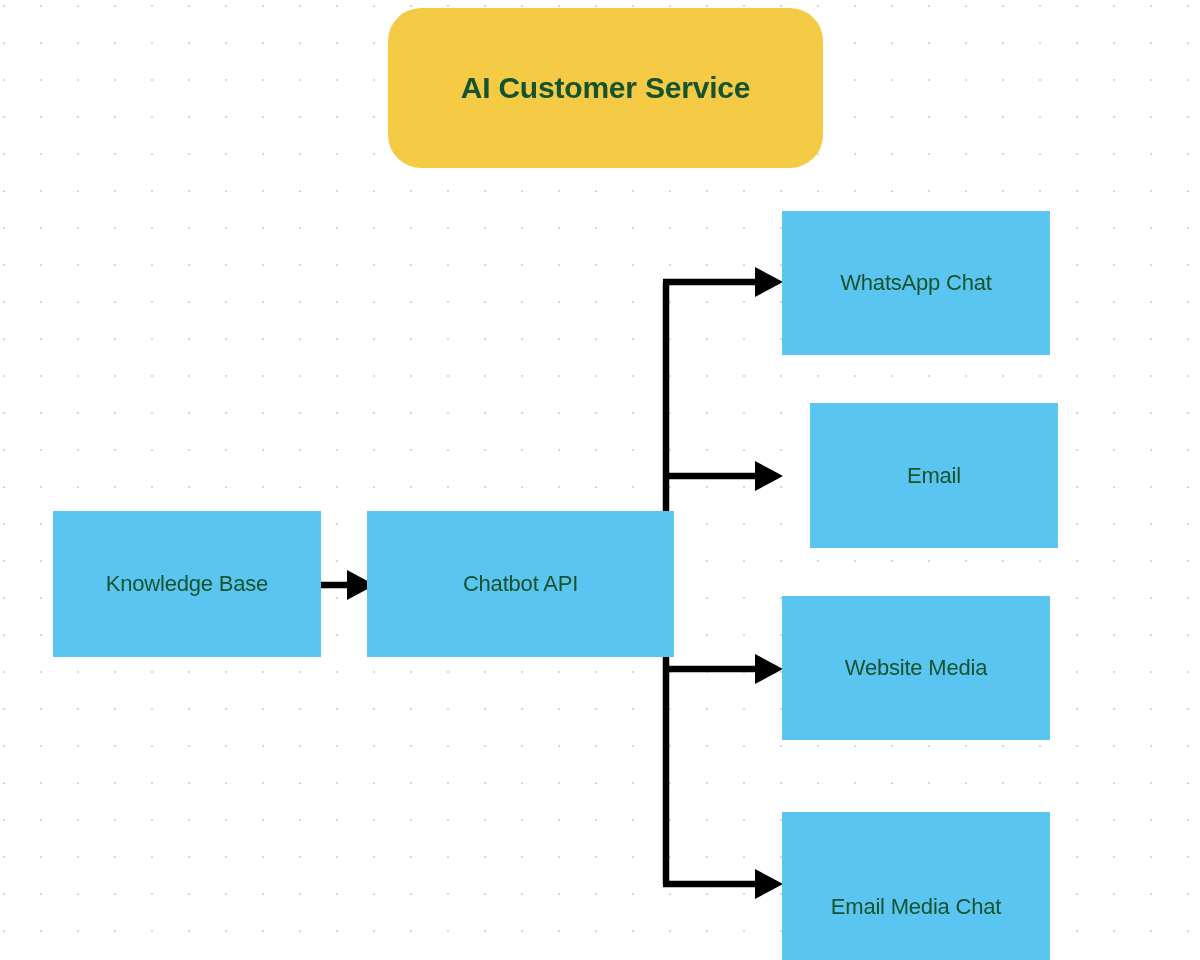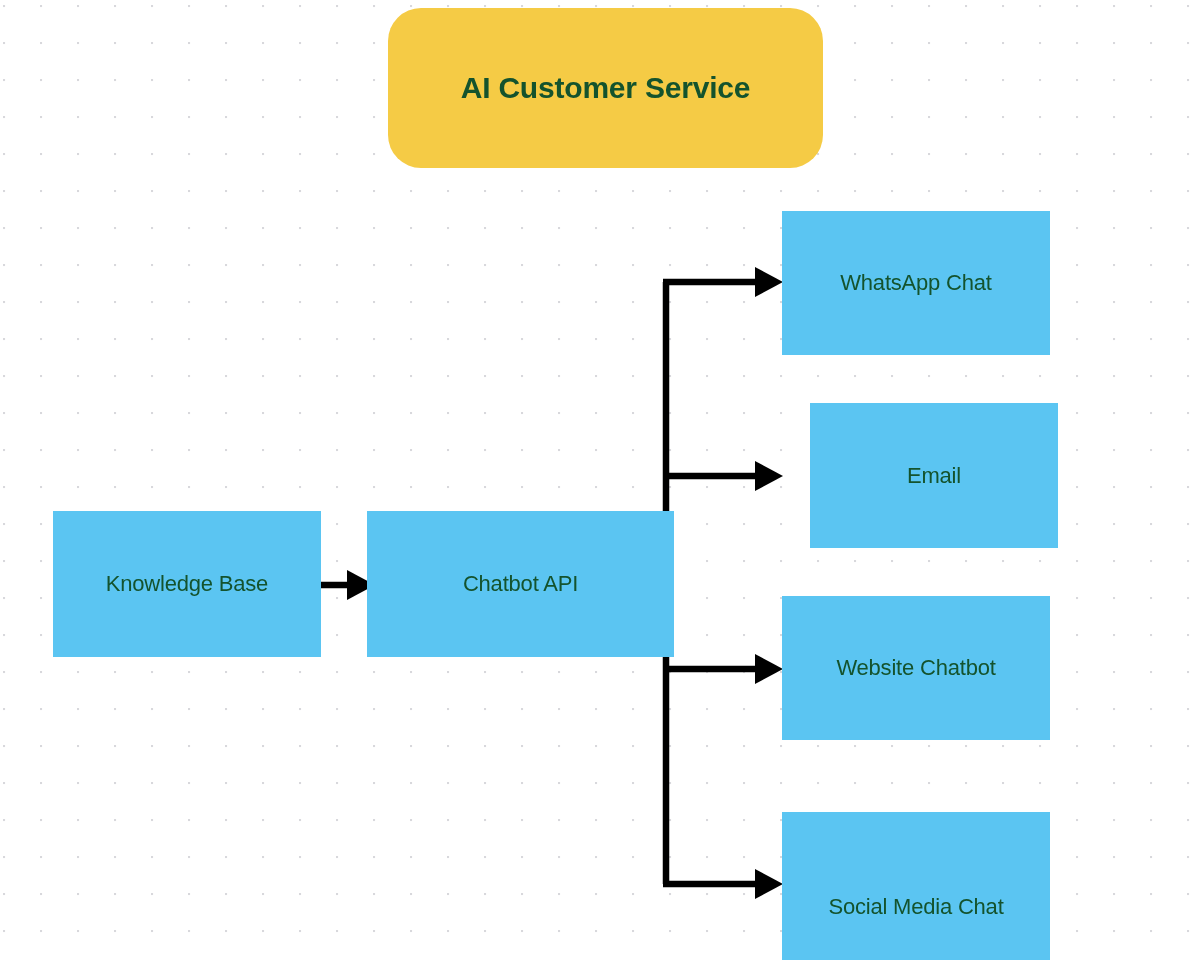--- a/index.html
+++ b/index.html
@@ -148,20 +148,20 @@
 
   <div class="node process-node" id="node-whatsapp-chat">
     <span class="node-label">WhatsApp Chat</span>
   </div>
 
   <div class="node process-node" id="node-email">
     <span class="node-label">Email</span>
   </div>
 
   <div class="node process-node" id="node-website-widget">
-    <span class="node-label">Website Chatbot</span>
+    <span class="node-label">Website Media</span>
   </div>
 
   <div class="node process-node" id="node-social-chat">
-    <span class="node-label">Social Media Chat</span>
+    <span class="node-label">Email Media Chat</span>
   </div>
 
 </div>
 
 </body></html>

